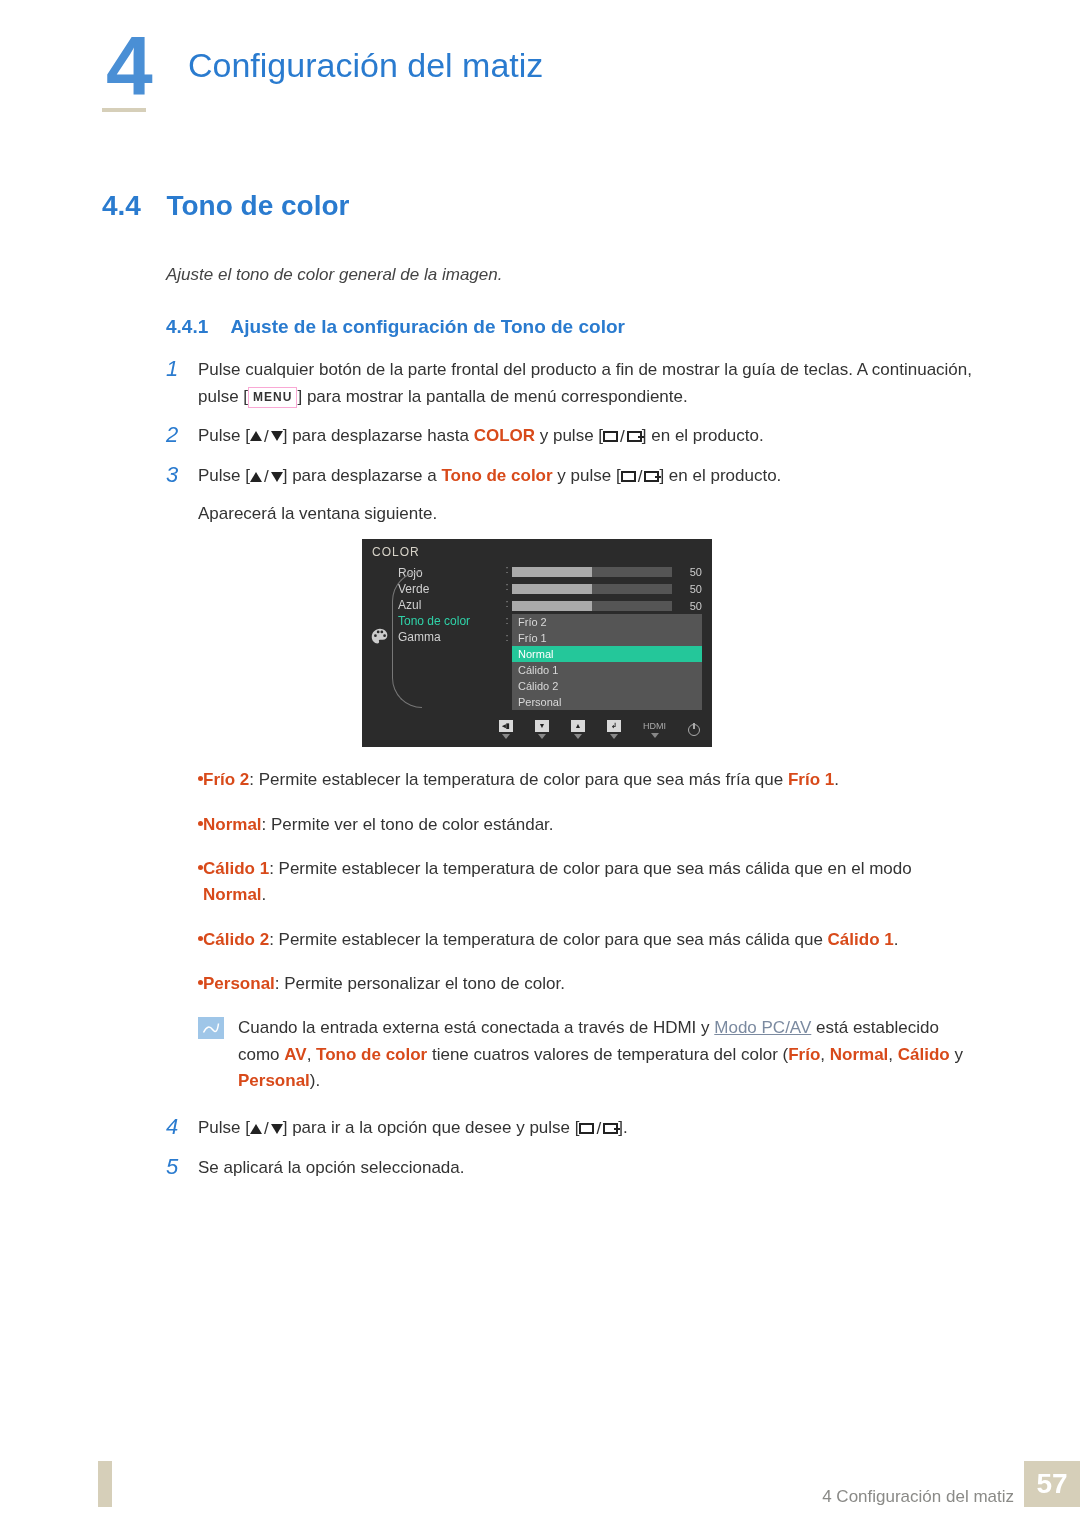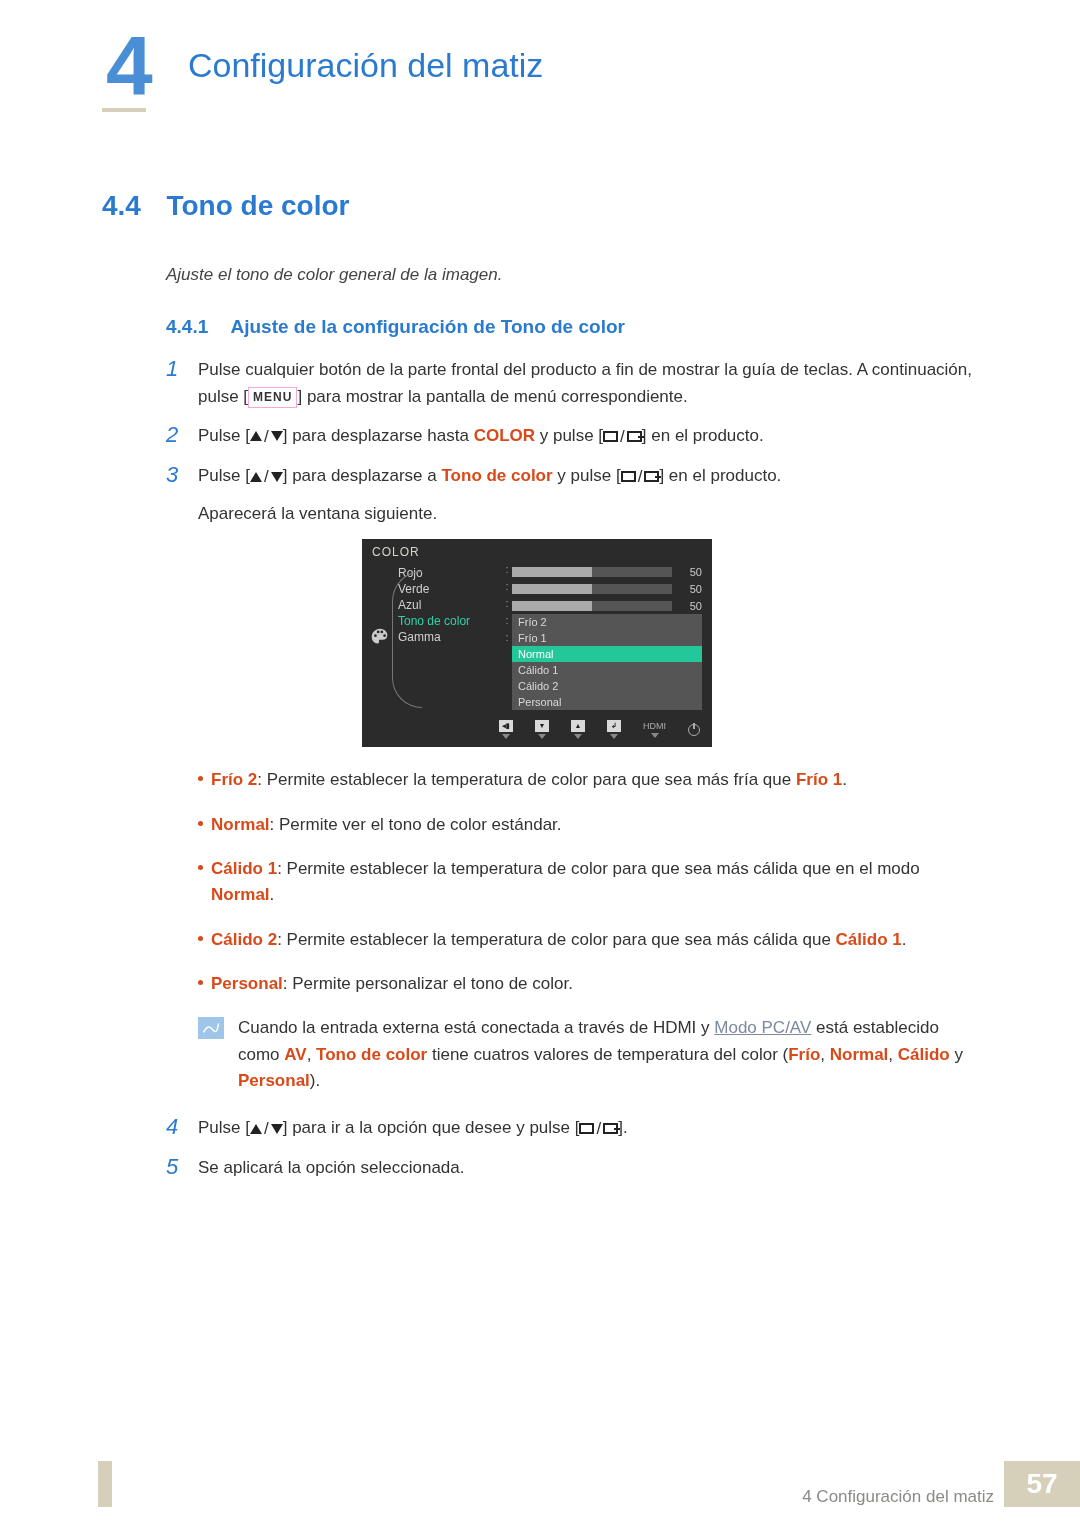--- a/index.html
+++ b/index.html
@@ -62,37 +62,37 @@
   .osd-footer .fi{width:14px;height:12px;background:#d9d9d9; position:relative;}
   .osd-footer .fi.tiny{font-size:7px;color:#222;text-align:center;line-height:12px;font-weight:bold;}
   .osd-footer .caret{width:0;height:0;border-left:4px solid transparent;border-right:4px solid transparent;border-top:5px solid #888;margin:0 auto;}
   .osd-footer .col{display:flex;flex-direction:column;align-items:center;gap:2px;}
   .osd-footer .auto{color:#aaa;font-size:9px;}
   .osd-footer .pwr{width:12px;height:12px;border:1.5px solid #aaa;border-radius:50%;position:relative;}
   .osd-footer .pwr::after{content:"";position:absolute;top:-2px;left:4px;width:2px;height:6px;background:#aaa;}
   .osd .curve{position:absolute;left:30px;top:8px;bottom:8px;width:30px;border-left:1px solid #777;border-top:1px solid #777;border-bottom:1px solid #777;border-radius:30px 0 0 30px; border-right:none;}
 
   .bullets { margin-left:96px; margin-top:6px;}
-  .bullets .b { display:flex; gap:8px; margin-bottom:18px;}
+  .bullets .b { display:flex; gap:0; margin-bottom:18px;}
   .bullets .dot { width:5px;height:5px;background:#d84a1a;border-radius:50%;margin-top:9px;flex-shrink:0;}
   .bullets .bt { font-size:17px; color:#333; line-height:1.55;}
   .bullets .bt .hlt{color:#d84a1a;font-weight:bold;}
 
   .note-row { display:flex; gap:14px; margin-left:96px; margin-top:4px; margin-bottom:20px;}
   .note-icon { width:26px;height:22px;background:#9fc6e8;display:flex;align-items:center;justify-content:center;flex-shrink:0;margin-top:2px;}
   .note-icon svg{width:18px;height:14px;}
   .note-text{font-size:17px;color:#333;line-height:1.55;}
   .note-text .hlt{color:#d84a1a;font-weight:bold;}
   .note-text .link{color:#7b8aa0;text-decoration:underline;}
 
   
   .footer { position:absolute; bottom:20px; left:98px; right:0; height:46px; display:flex; align-items:flex-end; justify-content:flex-end;}
   .footer-bar { position:absolute; bottom:20px; left:98px; width:14px; height:46px; background:#d6cfb9;}
   .footer-text { font-size:17px; color:#8a8a87; margin-right:10px;}
-  .footer-pg { width:76px;height:46px;background:#d6cfb9;color:#fff;font-size:28px;font-weight:bold;display:flex;align-items:center;justify-content:center;}
+  .footer-pg { width:56px;height:46px;background:#d6cfb9;color:#fff;font-size:28px;font-weight:bold;display:flex;align-items:center;justify-content:center;}
 </style>
 </head>
 <body>
 <div class="page">
 
 <div class="header-band"></div>
 <div class="header-white"></div>
 <div class="tab-left"></div>
 <div class="big-4">4</div>
 <div class="chapter-title">Configuración del matiz</div>

